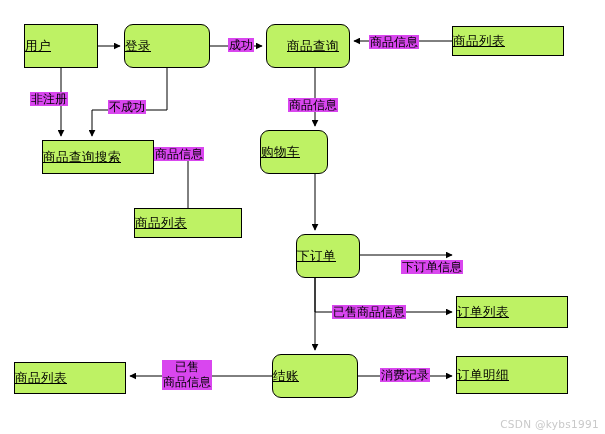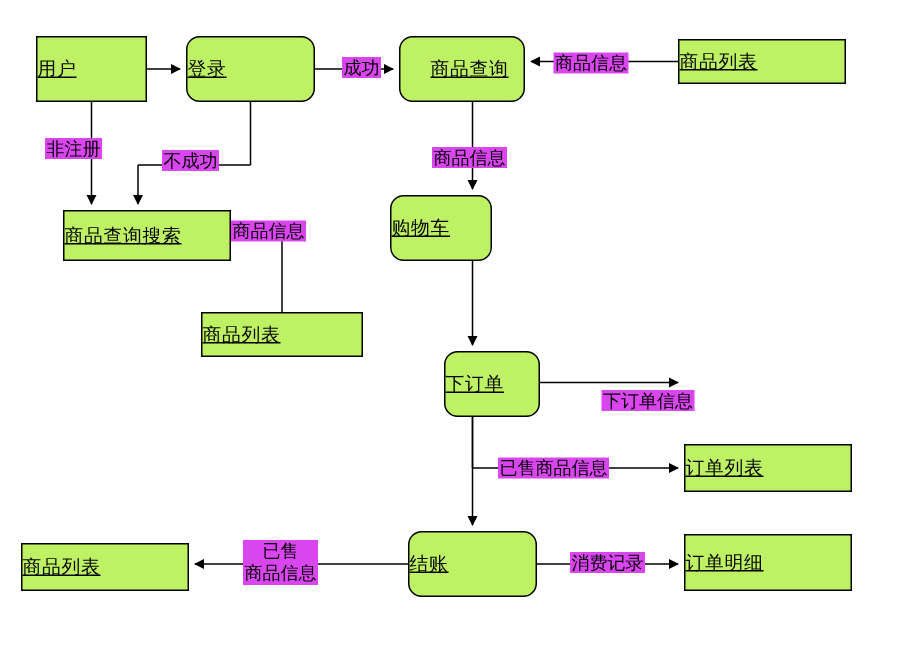--- a/index.html
+++ b/index.html
@@ -175,13 +175,14 @@
   <div class="edge-label" style="left:228px; top:38px;">成功</div>
   <div class="edge-label" style="left:369px; top:35px;">商品信息</div>
   <div class="edge-label" style="left:288px; top:98px;">商品信息</div>
   <div class="edge-label" style="left:154px; top:147px;">商品信息</div>
   <div class="edge-label" style="left:378px; top:260px;margin-left:23px;">下订单信息</div>
   <div class="edge-label" style="left:332px; top:305px;">已售商品信息</div>
   <div class="edge-label" style="left:380px; top:368px;">消费记录</div>
   <div class="edge-label two-line" style="left:162px; top:360px;">已售
 商品信息</div>
 
+  <div class="watermark">CSDN @kybs1991</div>
 </div>
 
 </body></html>

